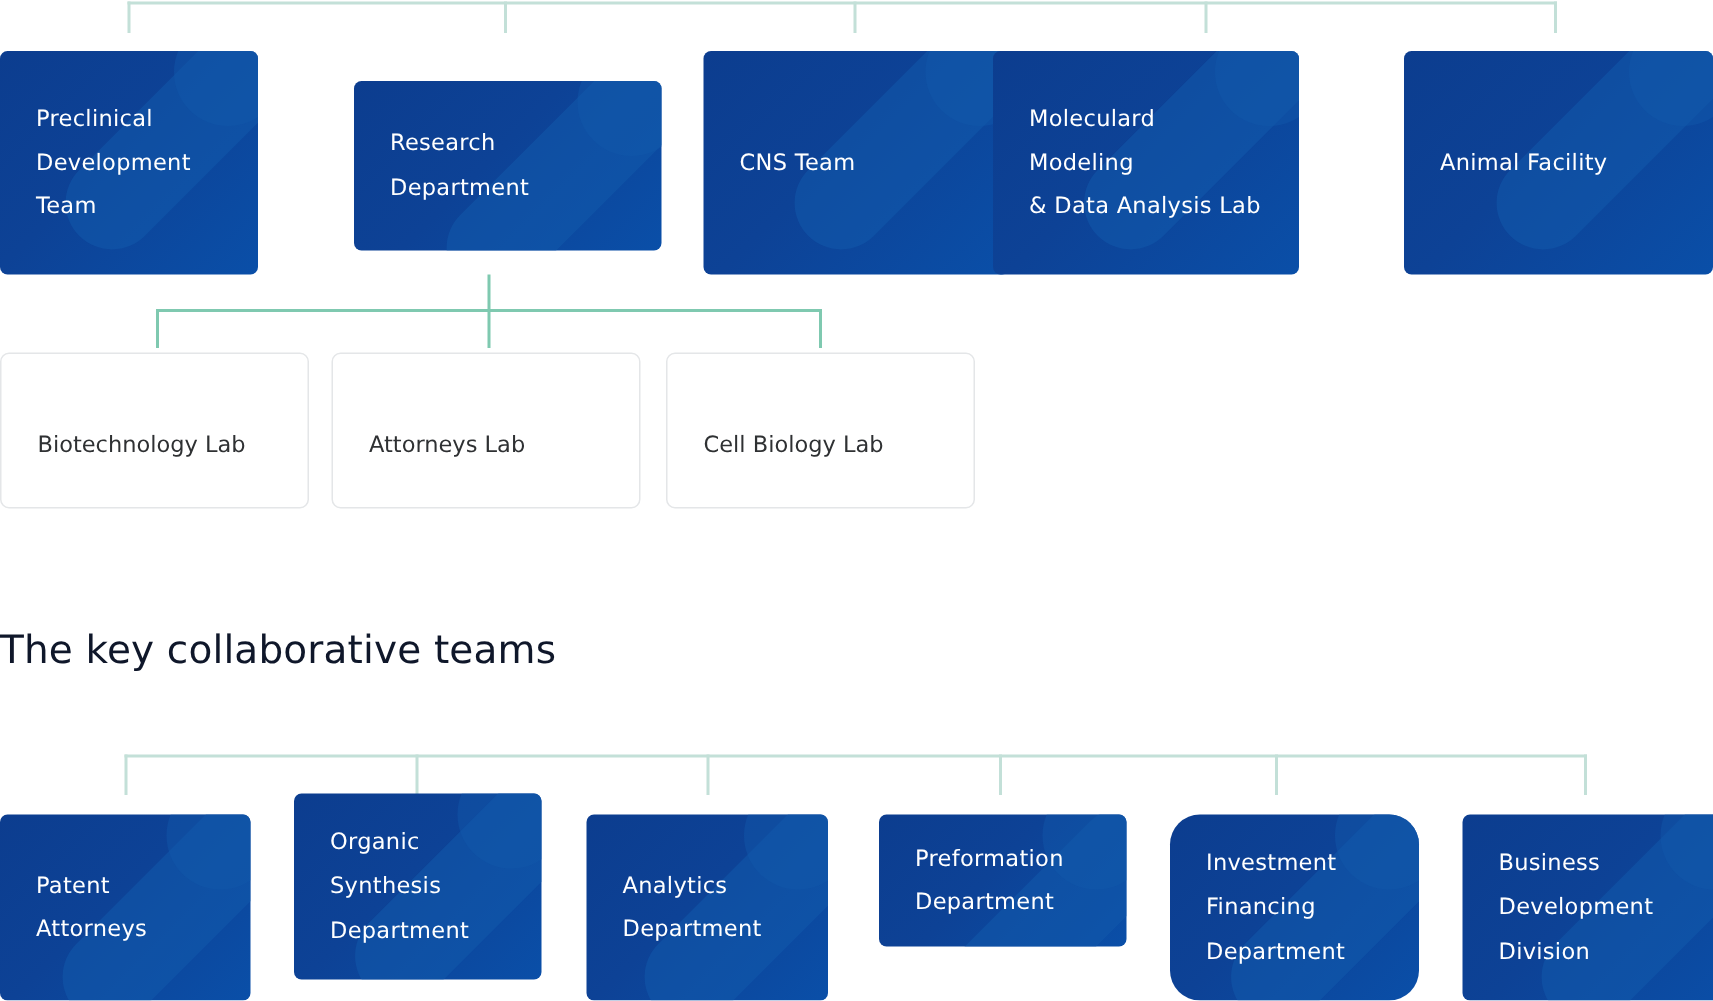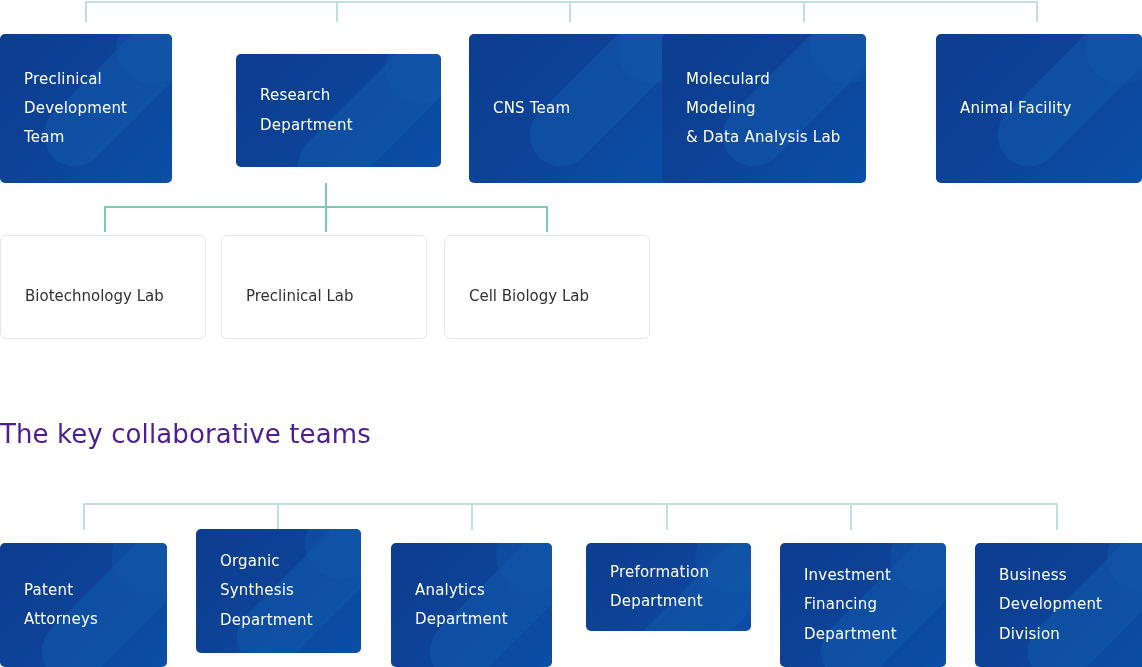--- a/index.html
+++ b/index.html
@@ -67,21 +67,21 @@
     font-size:15px;
     line-height:1.95;
     padding:0 24px;
     white-space:pre-line;
     margin-top:20px;
   }
 
   
   .section-title {
     position:absolute;
-    color:#4c1d95;
+    color:#0f172a;
     font-size:26px;
     letter-spacing:.1px;
     white-space:nowrap;
   }
 </style>
 </head>
 <body>
 
 <div class="canvas">
 
@@ -143,21 +143,21 @@
       <div class="conn-v" style="left: 104px; top: 206px; height: 26px; background: rgb(127, 201, 176);"></div>
       <div class="conn-v" style="left: 325px; top: 206px; height: 26px; background: rgb(127, 201, 176);"></div>
       <div class="conn-v" style="left: 546px; top: 206px; height: 26px; background: rgb(127, 201, 176);"></div>
     </div>
 
   <div id="row-sub">
       <div class="card card-white" style="left: 0px; top: 235px; width: 206px; height: 104px;">
         <div class="label">Biotechnology Lab</div>
       </div>
       <div class="card card-white" style="left: 221px; top: 235px; width: 206px; height: 104px;">
-        <div class="label">Preclinical Lab</div>
+        <div class="label">Attorneys Lab</div>
       </div>
       <div class="card card-white" style="left: 444px; top: 235px; width: 206px; height: 104px; text-align: right;">
         <div class="label">Cell Biology Lab</div>
       </div>
     </div>
 
   <div class="section-title" style="left: 0px; top: 419px;">The key collaborative teams</div>
 
   <div id="conn-bottom">
       <div class="conn-h" style="left: 83px; top: 503px; width: 975px; background: rgb(195, 224, 216);"></div>
@@ -194,21 +194,21 @@
 Department</div>
       </div>
       <div class="card card-blue" style="left: 586px; top: 543px; width: 165px; height: 88px;">
         <div class="deco">
           <div class="deco-pill"></div>
           <div class="deco-circle"></div>
         </div>
         <div class="label">Preformation
 Department</div>
       </div>
-      <div class="card card-blue" style="left: 780px; top: 543px; width: 166px; height: 124px;">
+      <div class="card card-blue" style="left: 780px; top: 543px; width: 166px; height: 124px; border-radius: 20px;">
         <div class="deco">
           <div class="deco-pill"></div>
           <div class="deco-circle"></div>
         </div>
         <div class="label">Investment
 Financing
 Department</div>
       </div>
       <div class="card card-blue" style="left: 975px; top: 543px; width: 188px; height: 124px;">
         <div class="deco">

